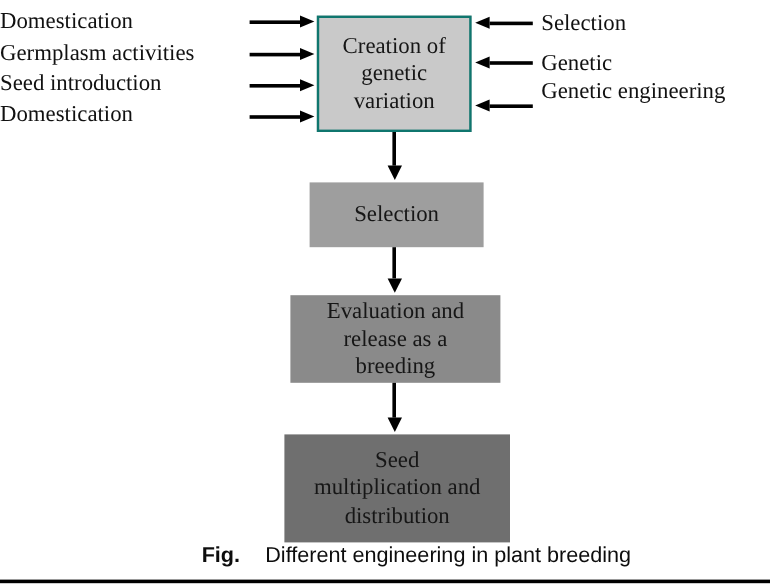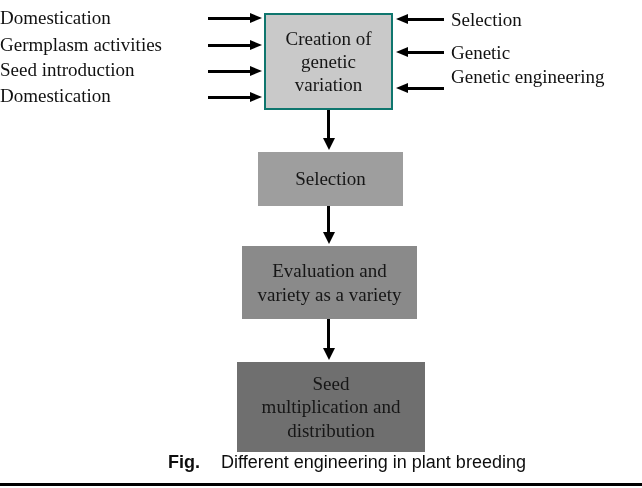--- a/index.html
+++ b/index.html
@@ -88,21 +88,21 @@
   <div class="h-arrow to-left" style="left:408px; top:87px; width:36px"></div>
 
   <div class="box box-creation" style="background: rgb(201, 201, 201);">Creation of genetic variation</div>
 
   <div class="v-arrow" style="left:327px; top:110px; height:28px"></div>
 
   <div class="box box-selection" style="background: rgb(158, 158, 158);">Selection</div>
 
   <div class="v-arrow" style="left:327px; top:206px; height:26px"></div>
 
-  <div class="box box-evaluation" style="background: rgb(138, 138, 138);">Evaluation and variety as a variety</div>
+  <div class="box box-evaluation" style="background: rgb(138, 138, 138);">Evaluation and release as a breeding</div>
 
   <div class="v-arrow" style="left:327px; top:319px; height:29px"></div>
 
   <div class="box box-seed" style="background: rgb(111, 111, 111);">Seed multiplication and distribution</div>
 
   <div class="caption">
     <span class="fig-prefix">Fig.</span><span>Different engineering in plant breeding</span>
   </div>
 
   <div class="bottom-rule" style="background: rgb(0, 0, 0);"></div>

